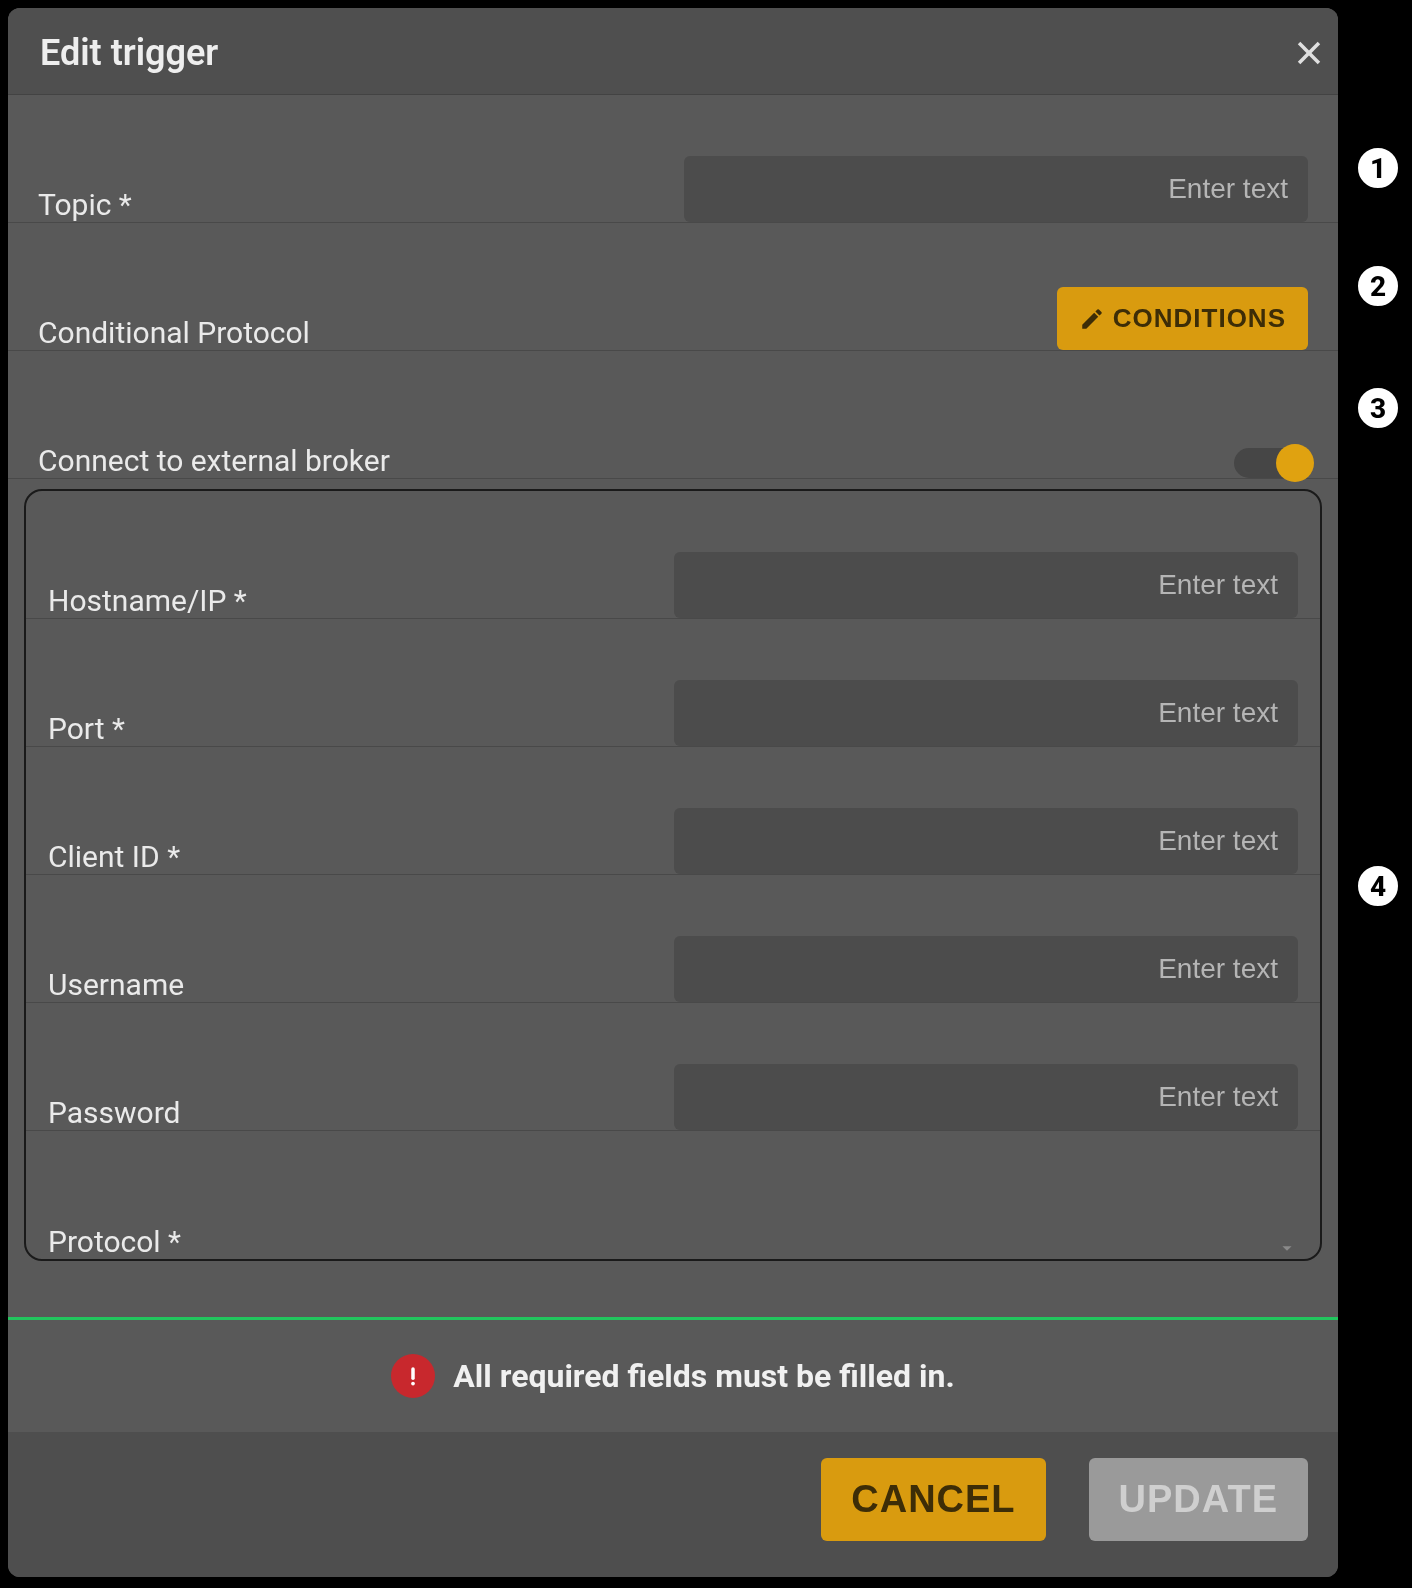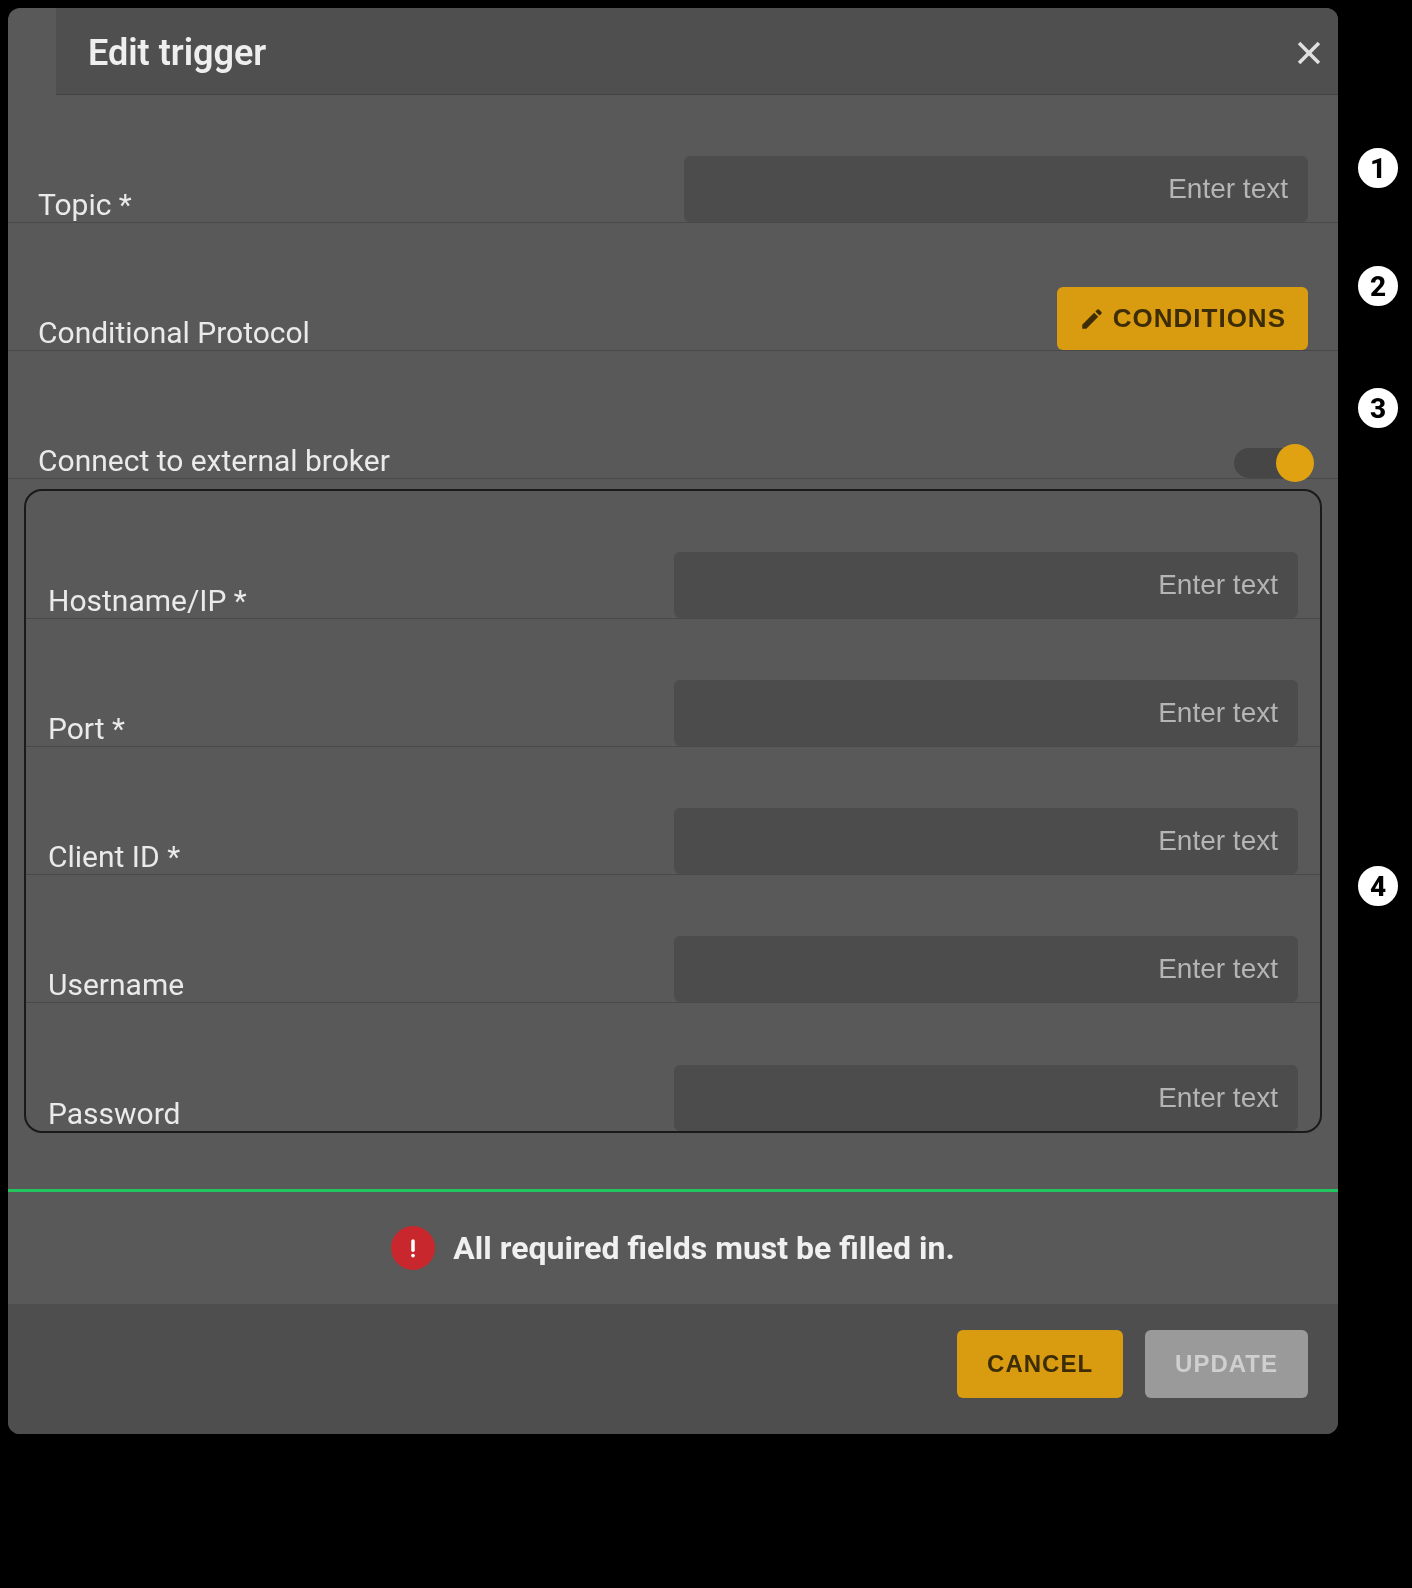--- a/index.html
+++ b/index.html
@@ -19,21 +19,20 @@
       border-radius: 12px;
       overflow: hidden;
     }
     .dialog-header {
       display: flex;
       align-items: center;
       justify-content: space-between;
       padding: 24px 12px 20px 32px;
       background: #4f4f4f;
       border-bottom: 1px solid rgba(0,0,0,0.15);
-      margin-left: 48px;
     }
     .dialog-title {
       color: #eeeeee;
       font-size: 36px;
       font-weight: 600;
     }
     .close-icon {
       color: #e0e0e0;
       cursor: pointer;
       width: 34px;
@@ -137,21 +136,21 @@
       font-size: 32px;
       font-weight: 700;
     }
     .footer {
       display: flex;
       justify-content: flex-end;
       gap: 22px;
       padding: 26px 30px 36px 30px;
       background: #4e4e4e;
     }
-    .footer .btn { font-size: 24px; padding: 20px 30px; }
+    .footer .btn { font-size: 38px; padding: 20px 30px; margin-left: 21px; }
     .btn.disabled {
       background: #9a9a9a;
       color: #cfcfcf;
       cursor: default;
     }
 
     .annotation {
       position: absolute;
       width: 48px;
       height: 48px;
@@ -213,20 +212,26 @@
       <input class="text-input" type="text" placeholder="Enter text" style="">
     </div>
     <div class="row">
       <div class="row-label">Username</div>
       <input class="text-input" type="text" placeholder="Enter text" style="">
     </div>
     <div class="row">
       <div class="row-label">Password</div>
       <input class="text-input" type="password" placeholder="Enter text" style="">
     </div>
+    <div class="row">
+      <div class="row-label">Protocol *</div>
+      <svg class="protocol-caret" viewBox="0 0 24 24" fill="currentColor">
+        <path d="M7 10l5 5 5-5z"></path>
+      </svg>
+    </div>
   </div>
 
   <div style="height:46px"></div>
 
   <div class="error-section">
     <div class="err-icon">
       <svg viewBox="0 0 24 24" width="28" height="28" fill="none" stroke="currentColor" stroke-width="3" stroke-linecap="round">
         <line x1="12" y1="6" x2="12" y2="14"></line>
           <circle cx="12" cy="18.5" r="1.6" fill="currentColor" stroke="none"></circle>
       </svg>

